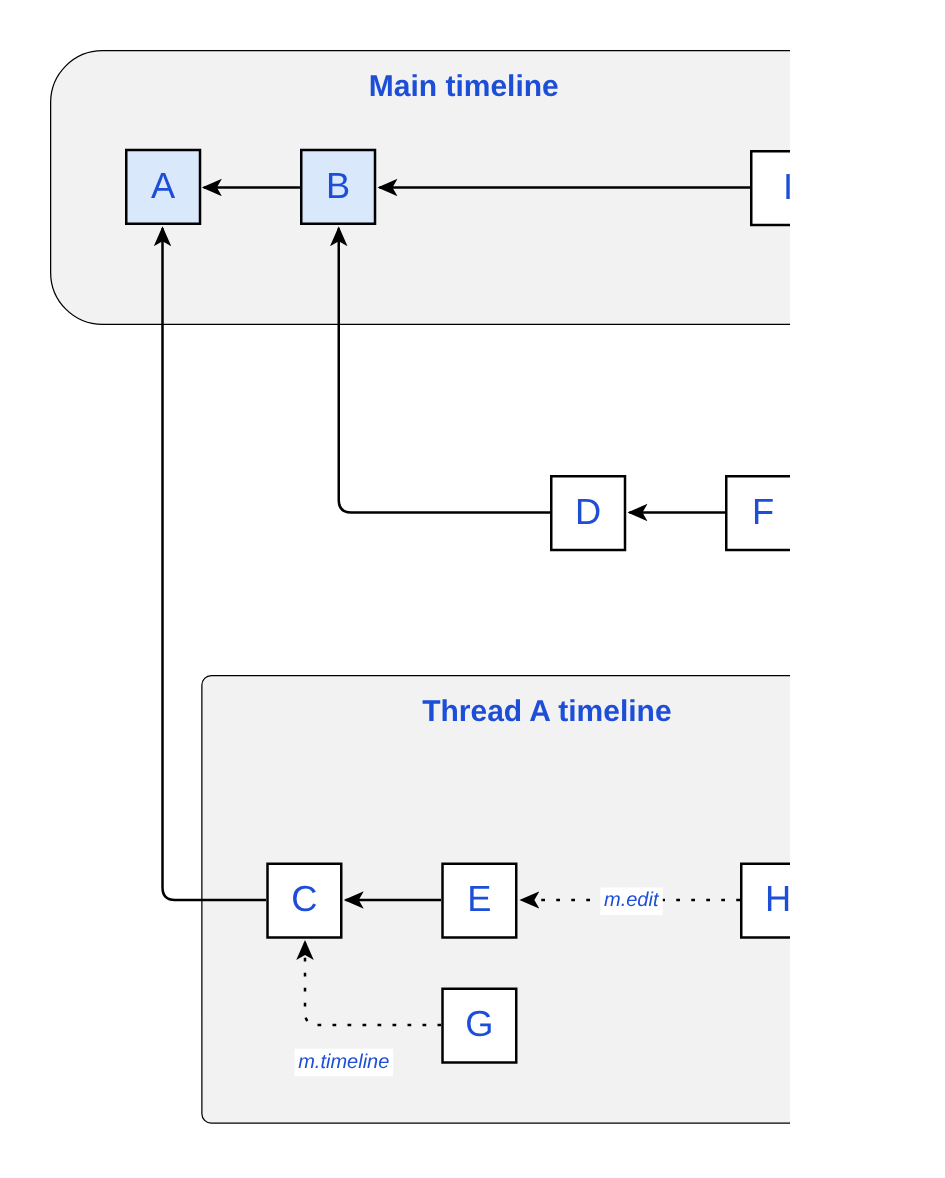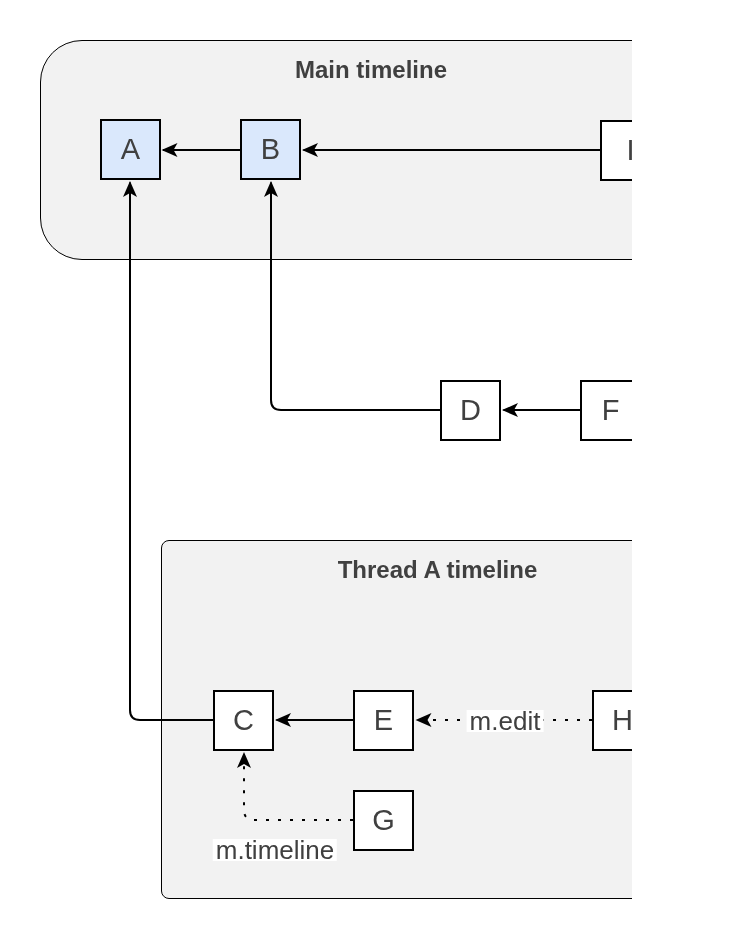--- a/index.html
+++ b/index.html
@@ -1,18 +1,18 @@
 <!DOCTYPE html>
 <html><head>
 <meta charset="utf-8">
 <style>
   html,body{margin:0;padding:0;background:#ffffff;}
   .canvas{
     position:relative;width:632px;height:942px;background:#ffffff;overflow:hidden;
-    font-family:"Liberation Sans", sans-serif;color:#404040;
+    font-family:"Liberation Sans", sans-serif;color:#1d4ed8;
   }
   *{box-sizing:border-box;}
 
   
   .tl{
     position:absolute;background:#f2f2f2;border:1.5px solid #000000;z-index:1;
   }
   .tl-main   {left:40px;  top:40px;  width:662px; height:220px; border-radius:42px;}
   .tl-threadb{left:381px; top:302px; width:321px; height:216px; border-radius:32px;}
   .tl-threada{left:161px; top:540px; width:553px; height:359px; border-radius:8px;}
@@ -39,22 +39,23 @@
   .n-d{left:440px;top:380px;}
   .n-f{left:580px;top:380px;}
   .n-c{left:213px;top:690px;}
   .n-e{left:353px;top:690px;}
   .n-h{left:592px;top:690px;}
   .n-g{left:353px;top:790px;}
 
   
   .edge-label{
     position:absolute;z-index:4;background:#ffffff;padding:0 3px;
-    font-size:26px;line-height:22px;white-space:nowrap;
+    font-size:16px;line-height:22px;white-space:nowrap;
     transform:translate(-50%,-50%);
+    font-style:italic;
   }
   .lbl-edit{left:505px;top:721px;}
   .lbl-reaction{left:275px;top:850px;}
 </style>
 </head>
 <body>
 
 <div class="canvas">
 
   <div class="tl tl-main">

